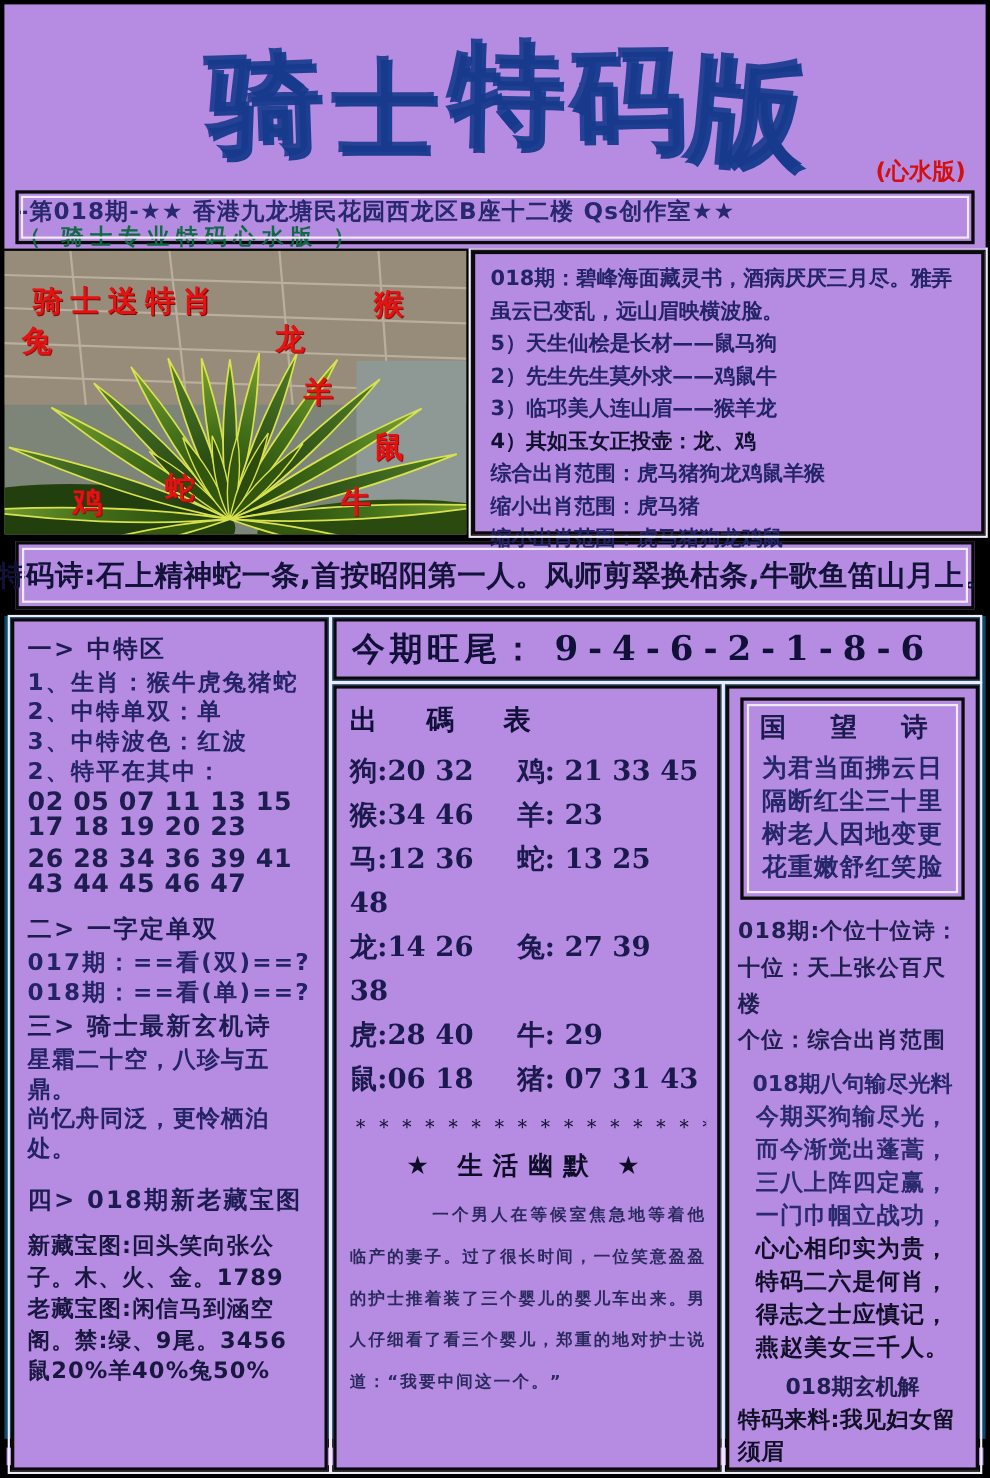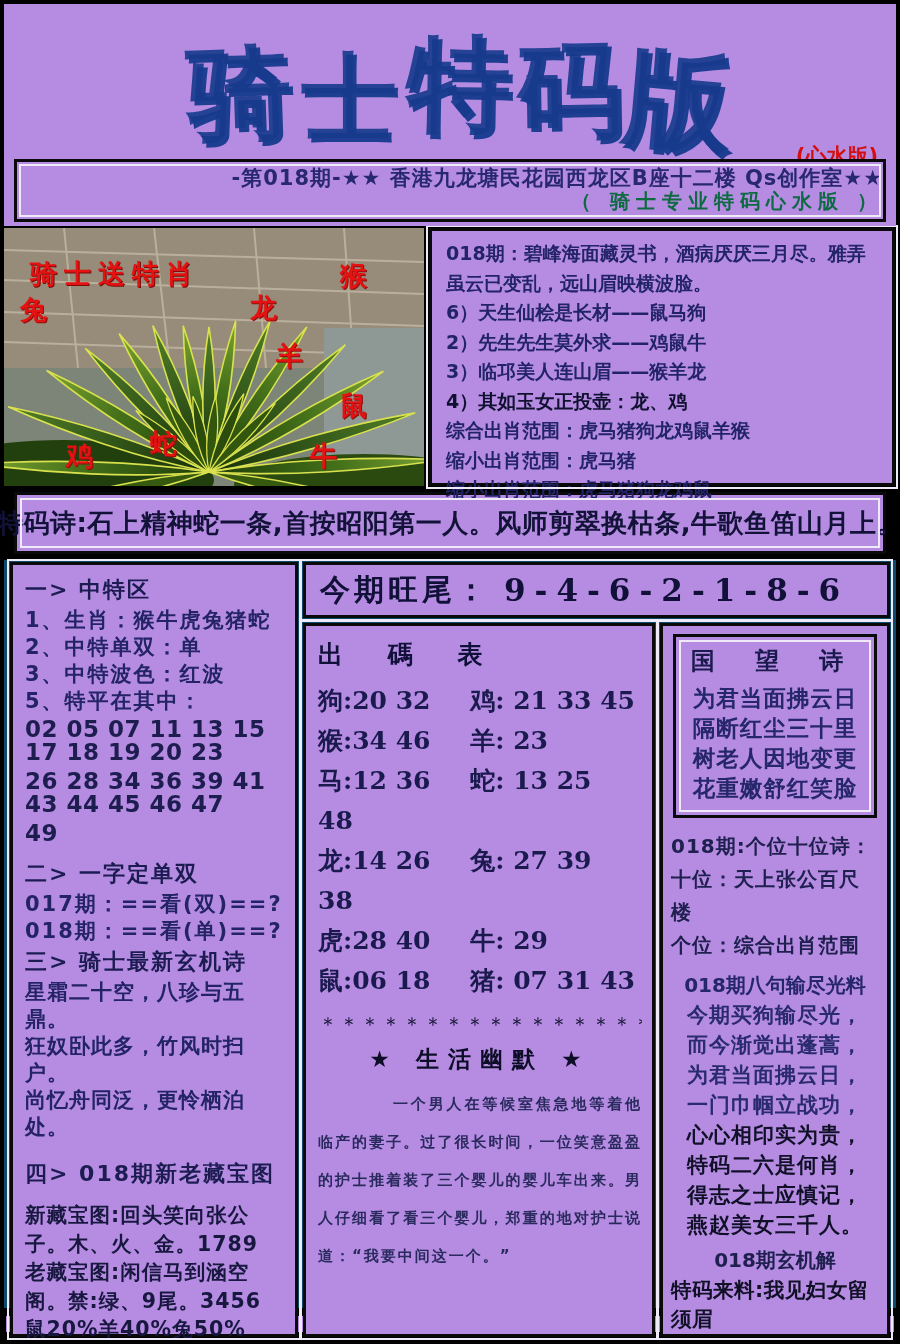--- a/index.html
+++ b/index.html
@@ -21,23 +21,23 @@
     text-shadow:7px 7px 0 rgba(22,58,140,.95),3px 3px 0 rgba(22,58,140,.9);
   }
   .title span{display:inline-block;}
   .title span:nth-child(1){transform:translateY(10px) rotate(-2deg);}
   .title span:nth-child(2){transform:translateY(16px) scale(.92);}
   .title span:nth-child(3){transform:translateY(2px) rotate(1deg);}
   .title span:nth-child(4){transform:translateY(8px) rotate(-1deg);}
   .title span:nth-child(5){transform:translateY(18px) rotate(5deg) scale(1.04);}
   .edition{position:absolute;right:18px;top:138px;color:#d40f0f;font-size:21px;font-weight:700;}
   .addr-box{
-    position:absolute;left:10px;right:10px;bottom:4px;height:63px;
+    position:absolute;left:10px;right:10px;bottom:4px;height:49px;
     background:#b58ce2;border:3px solid #0a0a0a;outline:2px solid #efe9f8;outline-offset:-7px;
-    text-align:right;padding-top:4px;box-sizing:border-box;
+    text-align:left;padding-top:4px;box-sizing:border-box;
   }
   .addr1{font-size:21px;font-weight:700;color:#28286e;letter-spacing:1px;line-height:24px;}
   .addr2{font-size:20px;font-weight:700;color:#0e6a42;letter-spacing:6px;line-height:22px;}
 
   
   .plant-band{display:flex;height:258px;margin-top:2px;background:#000;}
   .plant{position:relative;margin:0;width:420px;height:258px;flex:0 0 420px;overflow:hidden;background:#4a5c33;}
   .plant svg{display:block;width:420px;height:258px;}
   .plant-caption{
     position:absolute;left:26px;top:28px;font-size:27px;font-weight:900;color:#e51212;
@@ -186,52 +186,50 @@
       <span class="zod z2">龙</span>
       <span class="zod z3">羊</span>
       <span class="zod z4">鼠</span>
       <span class="zod z5">蛇</span>
       <span class="zod z6">鸡</span>
       <span class="zod z7">牛</span>
     </figure>
 
     <div class="forecast box">
       <p>018期：碧峰海面藏灵书，酒病厌厌三月尽。雅弄虽云已变乱，远山眉映横波脸。</p>
-      <p>6）天生仙桧是长材——鼠马狗</p>
+      <p>5）天生仙桧是长材——鼠马狗</p>
       <p>2）先生先生莫外求——鸡鼠牛</p>
       <p>3）临邛美人连山眉——猴羊龙</p>
       <p class="b">4）其如玉女正投壶：龙、鸡</p>
       <p>综合出肖范围：虎马猪狗龙鸡鼠羊猴</p>
       <p>缩小出肖范围：虎马猪</p>
       <p>缩小出肖范围：虎马猪狗龙鸡鼠</p>
     </div>
   </section>
 
   <section class="poem-band">
     <div class="poem">特码诗:石上精神蛇一条,首按昭阳第一人。风师剪翠换枯条,牛歌鱼笛山月上。</div>
   </section>
 
   <section class="main">
 
     <aside class="leftcol box">
       <div class="sect">一&gt; 中特区</div>
       <div class="item">1、生肖：猴牛虎兔猪蛇</div>
       <div class="item">2、中特单双：单</div>
       <div class="item">3、中特波色：红波</div>
-      <div class="item">5、特平在其中：</div>
+      <div class="item">2、特平在其中：</div>
       <div class="nums">02 05 07 11 13 15 17 18 19 20 23</div>
       <div class="nums">26 28 34 36 39 41 43 44 45 46 47</div>
-      <div class="nums">49</div>
       <div class="gap6"></div>
       <div class="sect">二&gt; 一字定单双</div>
       <div class="item">017期：==看(双)==?</div>
       <div class="item">018期：==看(单)==?</div>
       <div class="sect">三&gt; 骑士最新玄机诗</div>
       <div class="pline">星霜二十空，八珍与五鼎。</div>
-      <div class="pline">狂奴卧此多，竹风时扫户。</div>
       <div class="pline">尚忆舟同泛，更怜栖泊处。</div>
       <div class="gap16"></div>
       <div class="sect">四&gt; 018期新老藏宝图</div>
       <div class="gap10"></div>
       <div class="map">新藏宝图:回头笑向张公子。木、火、金。1789</div>
       <div class="map">老藏宝图:闲信马到涵空阁。禁:绿、9尾。3456 鼠20%羊40%兔50%</div>
 
     </aside>
 
     <div class="wangwei box">
@@ -277,21 +275,21 @@
         <div class="gw-line">隔断红尘三十里</div>
         <div class="gw-line">树老人因地变更</div>
         <div class="gw-line">花重嫩舒红笑脸</div>
       </div>
       <div class="digit-line">018期:个位十位诗：</div>
       <div class="digit-line">十位：天上张公百尺楼</div>
       <div class="digit-line">个位：综合出肖范围</div>
       <div class="baju-title">018期八句输尽光料</div>
       <div class="baju-line">今期买狗输尽光，</div>
       <div class="baju-line">而今渐觉出蓬蒿，</div>
-      <div class="baju-line">为君当面拂云日，</div>
+      <div class="baju-line">三八上阵四定赢，</div>
       <div class="baju-line">一门巾帼立战功，</div>
       <div class="baju-line b">心心相印实为贵，</div>
       <div class="baju-line b">特码二六是何肖，</div>
       <div class="baju-line b">得志之士应慎记，</div>
       <div class="baju-line b">燕赵美女三千人。</div>
       <div class="xuanji">018期玄机解</div>
       <div class="lailiao">特码来料:我见妇女留须眉</div>
 
     </div>
   </section>

